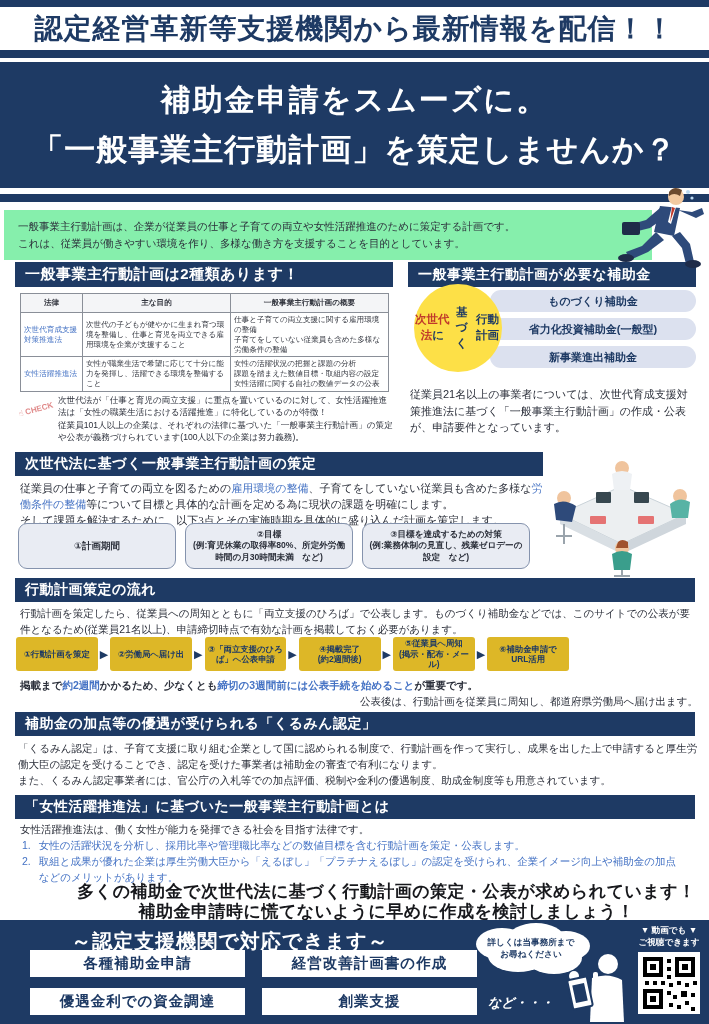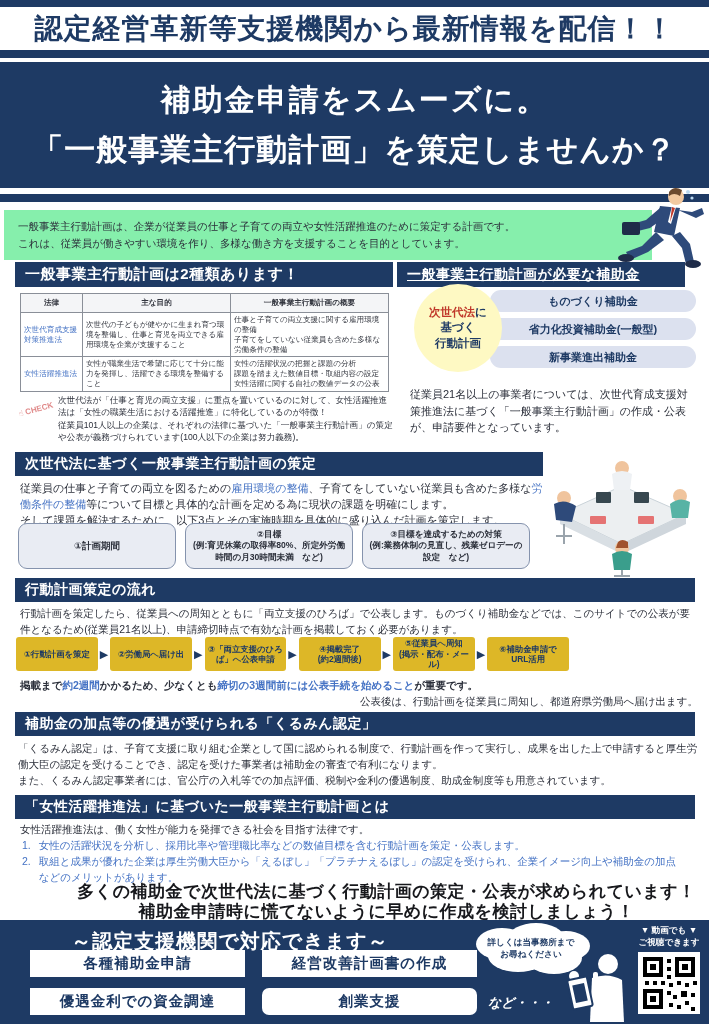--- a/index.html
+++ b/index.html
@@ -28,21 +28,21 @@
   table.law th { background:#f4f5f7; font-weight:bold; text-align:center; height:19px; color:#33363f;margin-left:35px; }
   table.law td.lawname { color:#4472c4; }
   table.law td.pre { white-space:pre-line; vertical-align:top; }
 
   .check-note { font-size:8.6px; color:#2b2f3a; line-height:1.45; white-space:pre-line; }
   .check-ico { color:#e08a8a; font-size:8px; font-weight:bold; transform:rotate(-15deg); display:inline-block; }
 
   .pill { position:absolute; left:490px; width:206px; height:22px; background:#dce1ef; border-radius:11px;
           display:flex; align-items:center; justify-content:center; font-size:11px; font-weight:bold; color:#1e3a64; }
   .circle { position:absolute; left:414px; top:284px; width:88px; height:88px; border-radius:50%;
-            background:#fef9c3; display:flex; flex-direction:column; align-items:center; justify-content:center;
+            background:#fde047; display:flex; flex-direction:row; align-items:center; justify-content:center;
             font-size:11.5px; font-weight:bold; color:#1e3a64; line-height:1.35; text-align:center; }
 
   .fbox { position:absolute; top:523px; height:46px; background:#e9ecf3; border:1px solid #8593ad; border-radius:9px;
           display:flex; align-items:center; justify-content:center; text-align:center; font-size:8.6px; font-weight:bold;
           color:#2b2f3a; white-space:pre-line; line-height:1.3; padding:8px 4px; }
 
   .step { background:#ddb727; color:#1e3a64; font-weight:bold; font-size:8.4px; border-radius:3px;
           display:flex; align-items:center; justify-content:center; text-align:center; white-space:pre-line;
           line-height:1.25; padding:2px 3px; height:34px; flex:1; }
   .step-arrow { color:#1e3a64; font-size:11px; display:flex; align-items:center; padding:0 2px; }
@@ -124,36 +124,36 @@
     </tr>
   </tbody>
     </table>
 
   <div class="abs" style="left:16px;top:398px;width:40px;text-align:center;">
     <span class="check-ico">☝ <span>CHECK</span></span>
   </div>
   <div class="abs check-note" style="left:58px;top:394px;width:336px;">次世代法が「仕事と育児の両立支援」に重点を置いているのに対して、女性活躍推進法は「女性の職業生活における活躍推進」に特化しているのが特徴！
 従業員101人以上の企業は、それぞれの法律に基づいた「一般事業主行動計画」の策定や公表が義務づけられています(100人以下の企業は努力義務)。</div>
 
-  <div class="abs sec-header" style="left:397px;top:262px;width:288px;height:25px;font-size:14px;text-decoration:underline;">一般事業主行動計画が必要な補助金</div>
+  <div class="abs sec-header" style="left:408px;top:262px;width:288px;height:25px;font-size:14px;">一般事業主行動計画が必要な補助金</div>
 
   <div class="pill" style="top:290px;">ものづくり補助金</div>
   <div class="pill" style="top:318px;">省力化投資補助金(一般型)</div>
   <div class="pill" style="top:346px;">新事業進出補助金</div>
 
   <div class="circle">
     <div><span class="red">次世代法</span><span>に</span></div>
     <div>基づく</div>
     <div>行動計画</div>
   </div>
 
   <div class="abs body-p" style="left:410px;top:386px;width:288px;font-size:11px;">従業員21名以上の事業者については、次世代育成支援対策推進法に基づく「一般事業主行動計画」の作成・公表が、申請要件となっています。</div>
 
   <div class="abs sec-header" style="left:15px;top:452px;width:528px;height:24px;font-size:14px;">次世代法に基づく一般事業主行動計画の策定</div>
-  <div class="abs body-p" style="left:20px;top:481px;width:525px;font-size:11px;line-height:1.45;">
+  <div class="abs body-p" style="left:20px;top:481px;width:525px;font-size:11px;line-height:1.45;font-family:Liberation Serif, serif;">
     <span>従業員の仕事と子育ての両立を図るための</span><span class="blue">雇用環境の整備</span><span>、子育てをしていない従業員も含めた多様な</span><span class="blue">労働条件の整備</span><span>等について目標と具体的な計画を定める為に現状の課題を明確にします。</span>
     <div>そして課題を解決するために、以下3点とその実施時期を具体的に盛り込んだ計画を策定します。</div>
   </div>
   <div class="fbox" style="left:18px;width:158px;font-size:9.5px;">①計画期間</div>
   <div class="fbox" style="left:185px;width:168px;">②目標
 (例:育児休業の取得率80%、所定外労働時間の月30時間未満　など)</div>
   <div class="fbox" style="left:362px;width:168px;">③目標を達成するための対策
 (例:業務体制の見直し、残業ゼロデーの設定　など)</div>
 
   <svg class="abs" style="left:538px;top:452px;" width="168" height="126" viewBox="0 0 168 126">
@@ -221,21 +221,21 @@
 
   <div class="abs cta" style="top:880px;">多くの補助金で次世代法に基づく行動計画の策定・公表が求められています！</div>
   <div class="abs cta" style="top:900px;">補助金申請時に慌てないように早めに作成を検討しましょう！</div>
 
   <div class="abs footer"></div>
   <div class="abs" style="left:0;top:928px;width:460px;text-align:center;color:#fff;font-size:20px;font-weight:bold;letter-spacing:1px;">～認定支援機関で対応できます～</div>
 
   <div class="svc" style="left:30px;top:950px;">各種補助金申請</div>
   <div class="svc" style="left:262px;top:950px;">経営改善計画書の作成</div>
   <div class="svc" style="left:30px;top:988px;">優遇金利での資金調達</div>
-  <div class="svc" style="left:262px;top:988px;border-radius:7px;">創業支援</div>
+  <div class="svc" style="left:262px;top:988px;">創業支援</div>
   <div class="abs" style="left:488px;top:994px;color:#fff;font-size:13px;font-weight:bold;font-style:italic;">など・・・</div>
 
   <svg class="abs" style="left:462px;top:920px;z-index:2;" width="140" height="66" viewBox="0 0 140 66">
     <ellipse cx="40" cy="24" rx="26" ry="16" fill="#fff"></ellipse>
     <ellipse cx="74" cy="18" rx="28" ry="15" fill="#fff"></ellipse>
     <ellipse cx="104" cy="26" rx="24" ry="15" fill="#fff"></ellipse>
     <ellipse cx="56" cy="36" rx="30" ry="16" fill="#fff"></ellipse>
     <ellipse cx="92" cy="38" rx="28" ry="16" fill="#fff"></ellipse>
     <circle cx="112" cy="56" r="5" fill="#fff"></circle>
     <circle cx="120" cy="62" r="3" fill="#fff"></circle>

